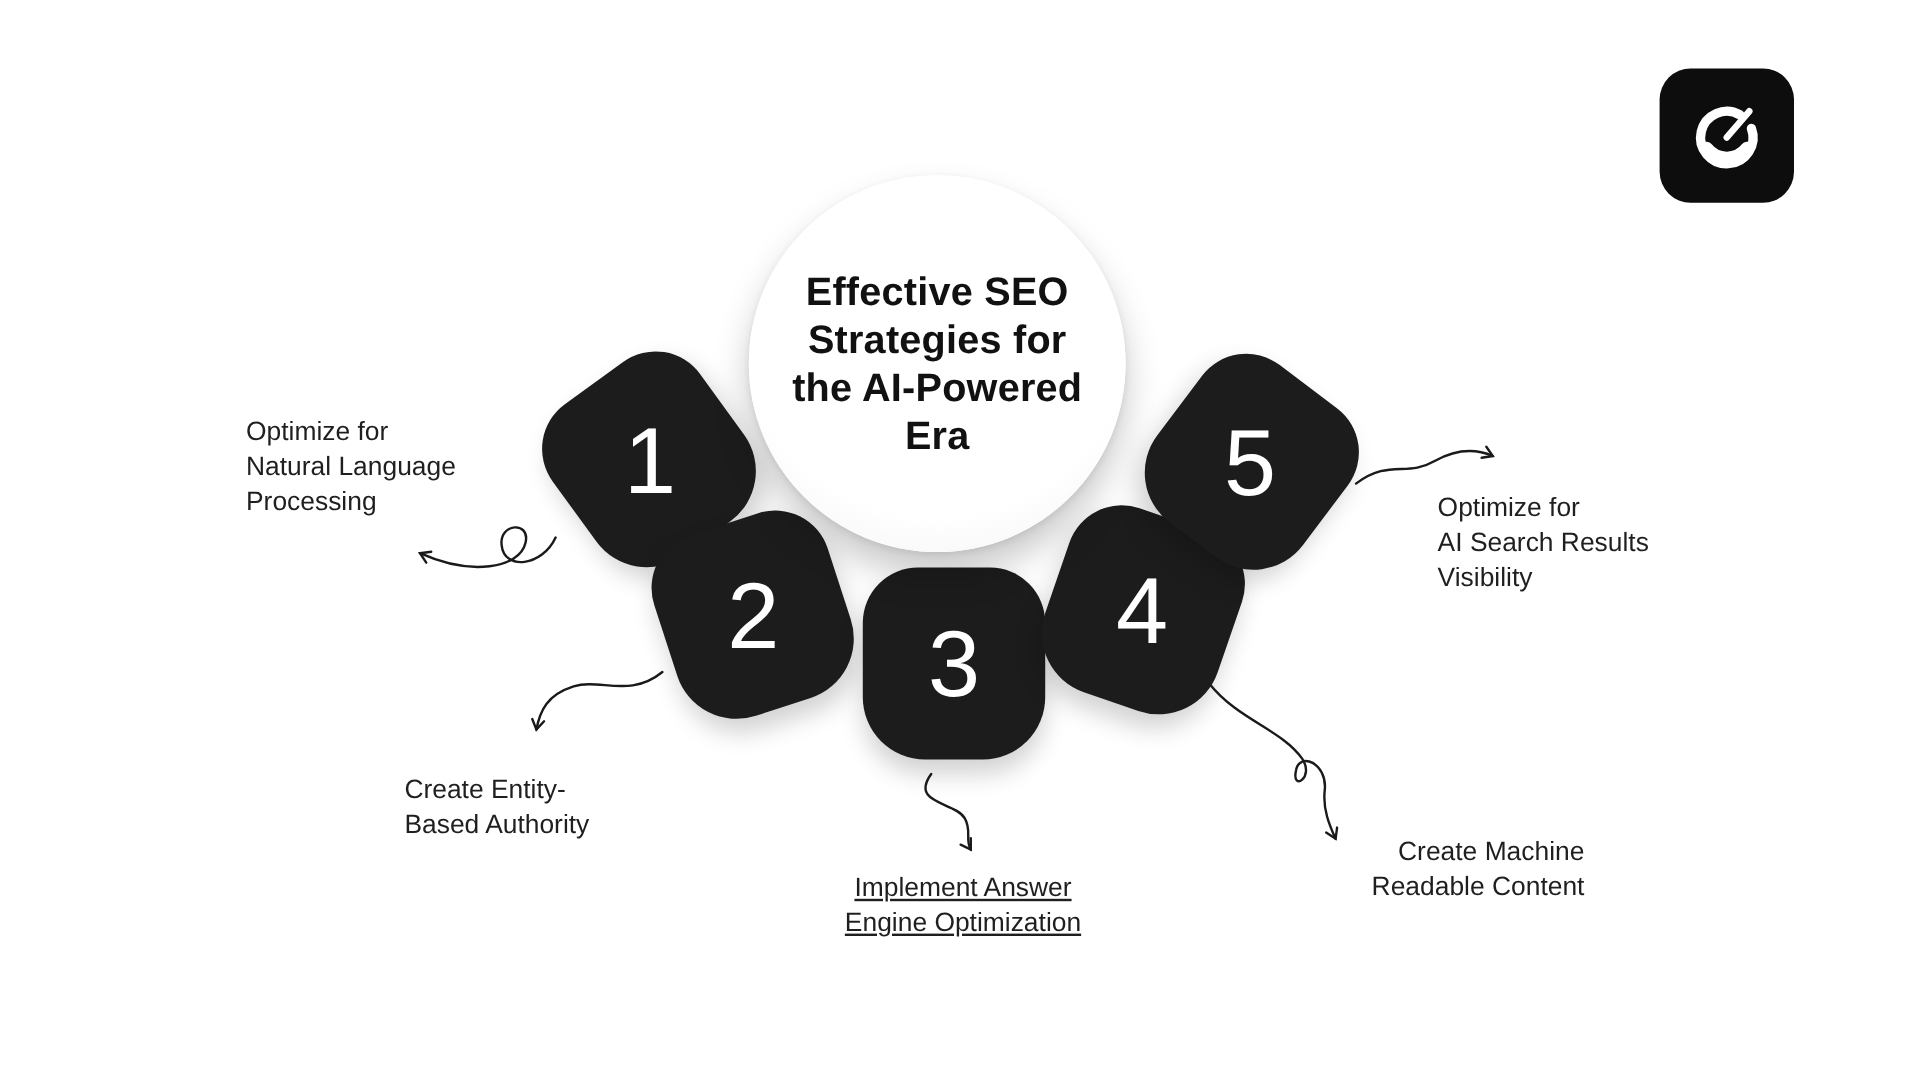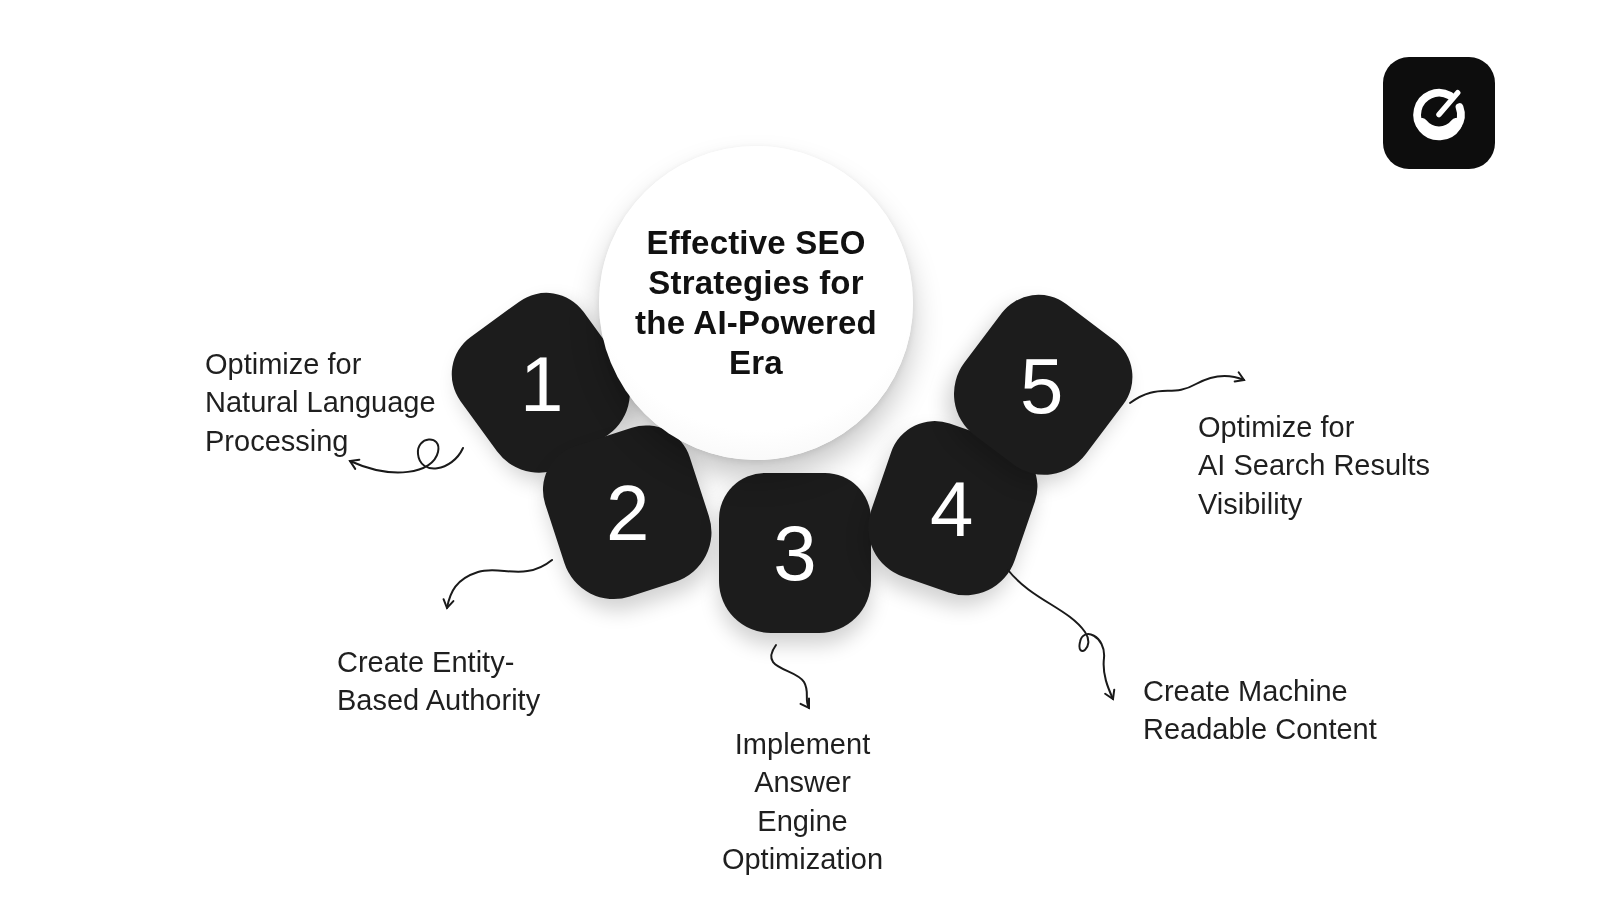--- a/index.html
+++ b/index.html
@@ -9,21 +9,21 @@
     height: 900px;
     background: #ffffff;
     overflow: hidden;
     font-family: "Liberation Sans", sans-serif;
     color: #1a1a1a;
   }
 
   
   .center-circle {
     position: absolute;
-    left: 599px;
+    left: 624px;
     top: 146px;
     width: 314px;
     height: 314px;
     border-radius: 50%;
     background: radial-gradient(circle at 50% 38%, #ffffff 66%, #f7f7f7 84%, #ebebeb 100%);
     box-shadow: 0 18px 30px rgba(0,0,0,0.22), 0 2px 6px rgba(0,0,0,0.08);
     display: flex;
     align-items: center;
     justify-content: center;
     z-index: 5;
@@ -63,30 +63,30 @@
   .petal-2 .num { transform: rotate(18deg); }
   .petal-3 { left: 719px; top: 473px; transform: rotate(0deg); }
   .petal-4 { left: 876px; top: 429px; transform: rotate(19deg); }
   .petal-4 .num { transform: rotate(-19deg); }
   .petal-5 { left: 966px; top: 306px; transform: rotate(37deg); }
   .petal-5 .num { transform: rotate(-37deg); }
 
   
   .step-label {
     position: absolute;
-    font-size: 29px;
+    font-size: 22px;
     line-height: 1.32;
     font-weight: 400;
     color: #1f1f1f;
     white-space: pre-line;
   }
   .label-1 { left: 205px; top: 345px; text-align: left; }
   .label-2 { left: 337px; top: 643px; text-align: left; }
-  .label-3 { left: 685px; top: 725px; width: 235px; text-align: center; }
-  .label-4 { left: 1143px; top: 672px; text-align: left; }
+  .label-3 { left: 685px; top: 725px; width: 235px; text-align: center; text-decoration: underline; }
+  .label-4 { left: 1143px; top: 695px; text-align: right; }
   .label-5 { left: 1198px; top: 408px; text-align: left; }
 
   
   .arrows {
     position: absolute;
     left: 0; top: 0;
     width: 1600px; height: 900px;
     pointer-events: none;
     z-index: 4;
   }

